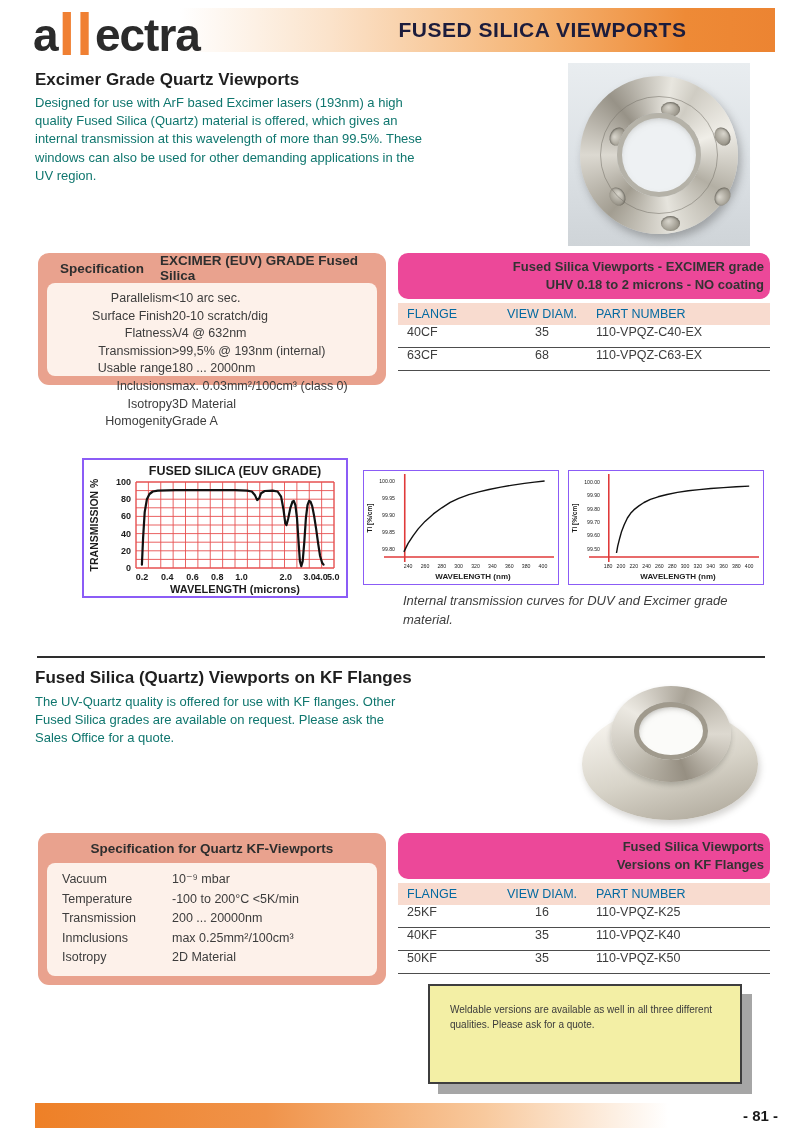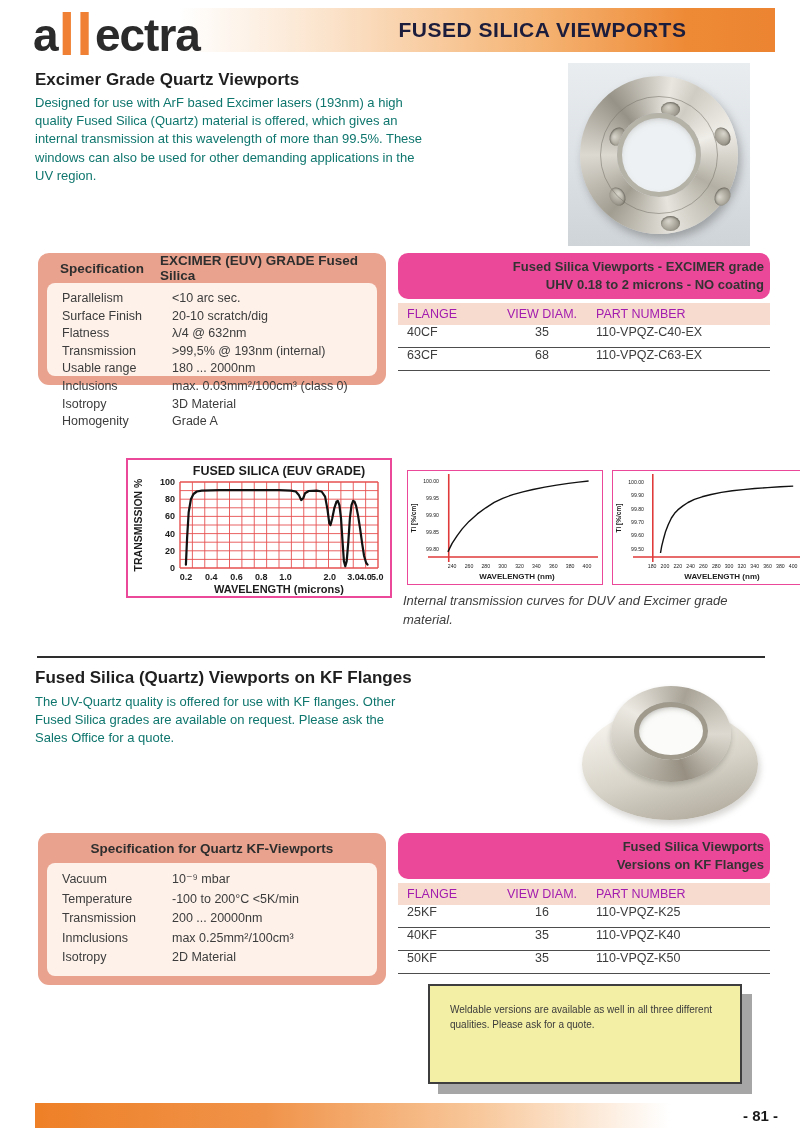--- a/index.html
+++ b/index.html
@@ -46,36 +46,36 @@
     background:#fbfbf9; box-shadow:inset 0 0 0 5px #a09a8d, inset 2px 4px 7px rgba(90,88,80,.65); }
 
   
   .specbox { position:absolute; background:#e9a28e; border-radius:11px; }
   .spec-title { height:30px; display:flex; align-items:center; font-weight:bold; font-size:13.5px; color:#2e2e2e; }
   .spec-title.left { padding-left:22px; gap:16px; }
   .spec-title.center { justify-content:center; }
   .spec-inner { position:absolute; left:9px; right:9px; top:30px; bottom:9px; background:#fdf1ea; border-radius:8px; padding:7px 0 0 15px; }
   .spec-row { display:flex; font-size:12.5px; color:#3c3c3c; }
   .spec-label { width:110px; flex:0 0 110px; }
-  #spec-euv .spec-row { line-height:17.6px; }
+  #spec-euv .spec-row { line-height:17.6px;text-align:right; }
   #spec-kf  .spec-row { line-height:19.5px; }
 
   
   .ptable { position:absolute; width:372px; }
   .pt-head { background:#ec4899; border-radius:10px; min-height:46px; display:flex; flex-direction:column;
     align-items:flex-end; justify-content:center; font-weight:bold; font-size:13px; color:#333; line-height:1.35; padding:4px 6px; text-align:center; }
-  .pt-cols { margin-top:4px; background:#f8dbcf; display:flex; height:22px; align-items:center; font-size:12.5px; color:#a21caf; }
+  .pt-cols { margin-top:4px; background:#f8dbcf; display:flex; height:22px; align-items:center; font-size:12.5px; color:#0369a1; }
   .pt-body .tr { display:flex; height:23px; align-items:flex-start; font-size:12.5px; color:#3c3c3c; border-bottom:1.5px solid #4d4d4d; }
   .pt-cols .td, .pt-body .td { overflow:hidden; white-space:nowrap; }
   .td.c1 { flex:0 0 104px; padding-left:9px; }
   .td.c2 { flex:0 0 80px; text-align:center; }
   .td.c3 { flex:1 1 auto; padding-left:14px; }
 
   
-  .chartbox { position:absolute; background:#fff; border:2px solid #ec4899;margin-left:44px; }
+  .chartbox { position:absolute; background:#fff; border:2px solid #8b5cf6; }
   #chart-euv-box { left:82px; top:458px; width:266px; height:140px; }
   #chart-duv-box { left:363px; top:470px; width:196px; height:115px; border-width:1.5px; }
   #chart-exc-box { left:568px; top:470px; width:196px; height:115px; border-width:1.5px; }
   svg text { font-family:"Liberation Sans","DejaVu Sans",sans-serif; fill:#1c1c1c; }
   .caption { position:absolute; left:403px; top:592px; width:366px; font-size:13px; font-style:italic; color:#3d3d3d; line-height:1.45; }
 
   
   .divider { position:absolute; left:37px; top:656px; width:728px; height:2px; background:#2e2e2e; }
   .note { position:absolute; left:428px; top:984px; width:314px; height:100px; background:#f3efa5;
     border:2px solid #3e3e3e; box-shadow:10px 10px 0 #a6a6a6; padding:17px 20px; font-size:10px; color:#3b3b3b; line-height:1.45; }

